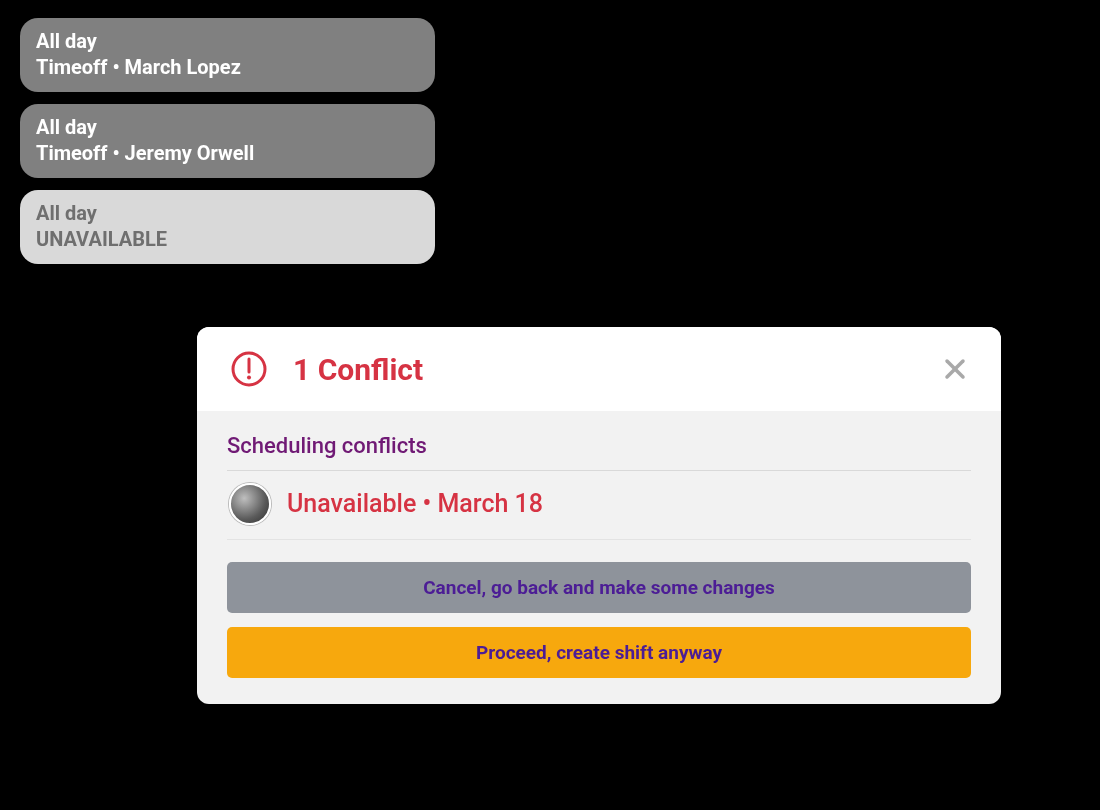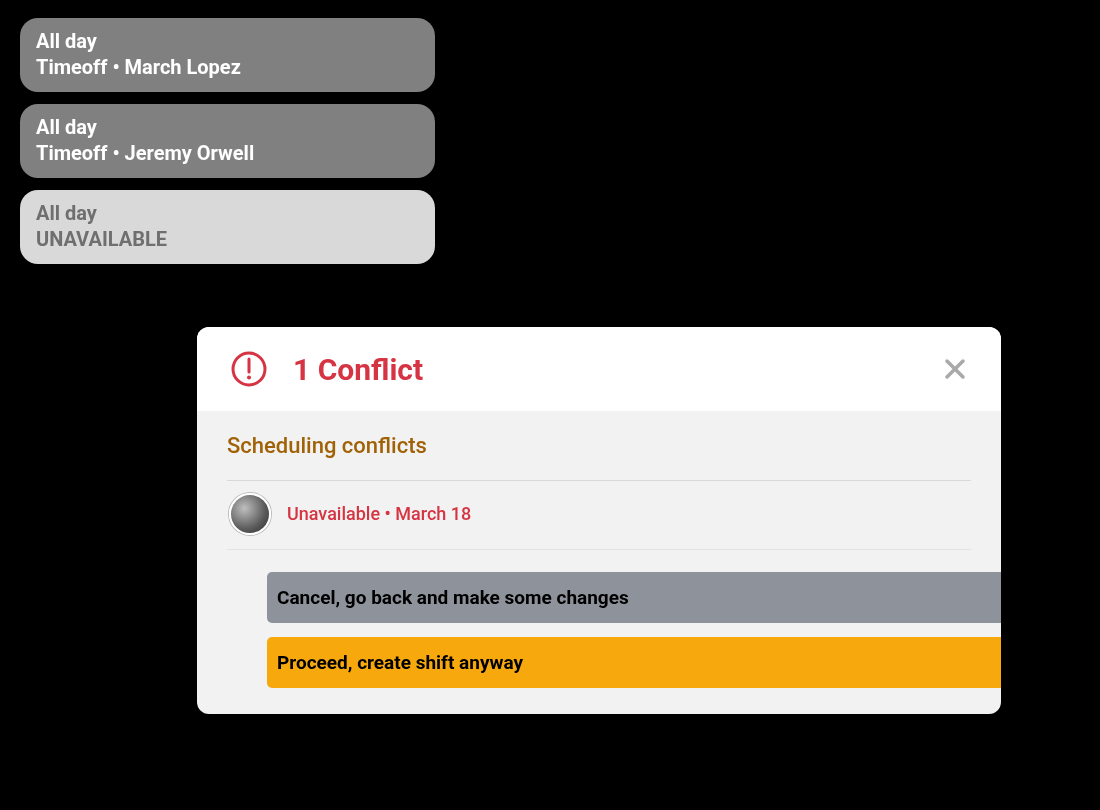--- a/index.html
+++ b/index.html
@@ -79,22 +79,22 @@
   }
   .close-btn svg { display: block; }
 
   .dialog-body {
     padding: 22px 30px 26px 30px;
   }
 
   .section-title {
     font-size: 22px;
     font-weight: 500;
-    color: #a16207;
-    padding-bottom: 22px;
+    color: #701a75;
+    padding-bottom: 12px;
     border-bottom: 1px solid #d9d9d9;
   }
 
   .conflict-row {
     display: flex;
     align-items: center;
     gap: 16px;
     padding: 12px 2px 14px 2px;
     border-bottom: 1px solid #e3e3e3;
   }
@@ -104,41 +104,40 @@
     height: 42px;
     border-radius: 50%;
     border: 2px solid #fff;
     box-shadow: 0 0 0 1px #bcbcbc;
     background: radial-gradient(circle at 35% 35%, #bfbfbf 0%, #5a5a5a 60%, #2e2e2e 100%);
     flex: 0 0 auto;
   }
 
   .conflict-text { display: flex; flex-direction: column; }
   .conflict-name { font-size: 20px; font-weight: 700; color: #5d5d5d; line-height: 1.3; }
-  .conflict-detail { font-size: 18px; font-weight: 500; color: #d63343; line-height: 1.3; }
+  .conflict-detail { font-size: 25px; font-weight: 500; color: #d63343; line-height: 1.3; }
 
   .actions {
     display: flex;
     flex-direction: column;
     gap: 14px;
     margin-top: 22px;
   }
 
   .btn {
     width: 100%;
     border: none;
     border-radius: 5px;
     padding: 14px 10px;
     font-size: 19px;
     font-weight: 700;
-    color: #000000;
+    color: #4c1d95;
     cursor: pointer;
-    text-align: left;
+    text-align: center;
     font-family: inherit;
-    margin-left: 40px;
   }
   .btn.gray { background: #8e939b; }
   .btn.orange { background: #f7a80d; }
 </style>
 </head>
 <body>
 
 <div class="cards">
   <div class="card dark">
     <div class="line1">All day</div>

